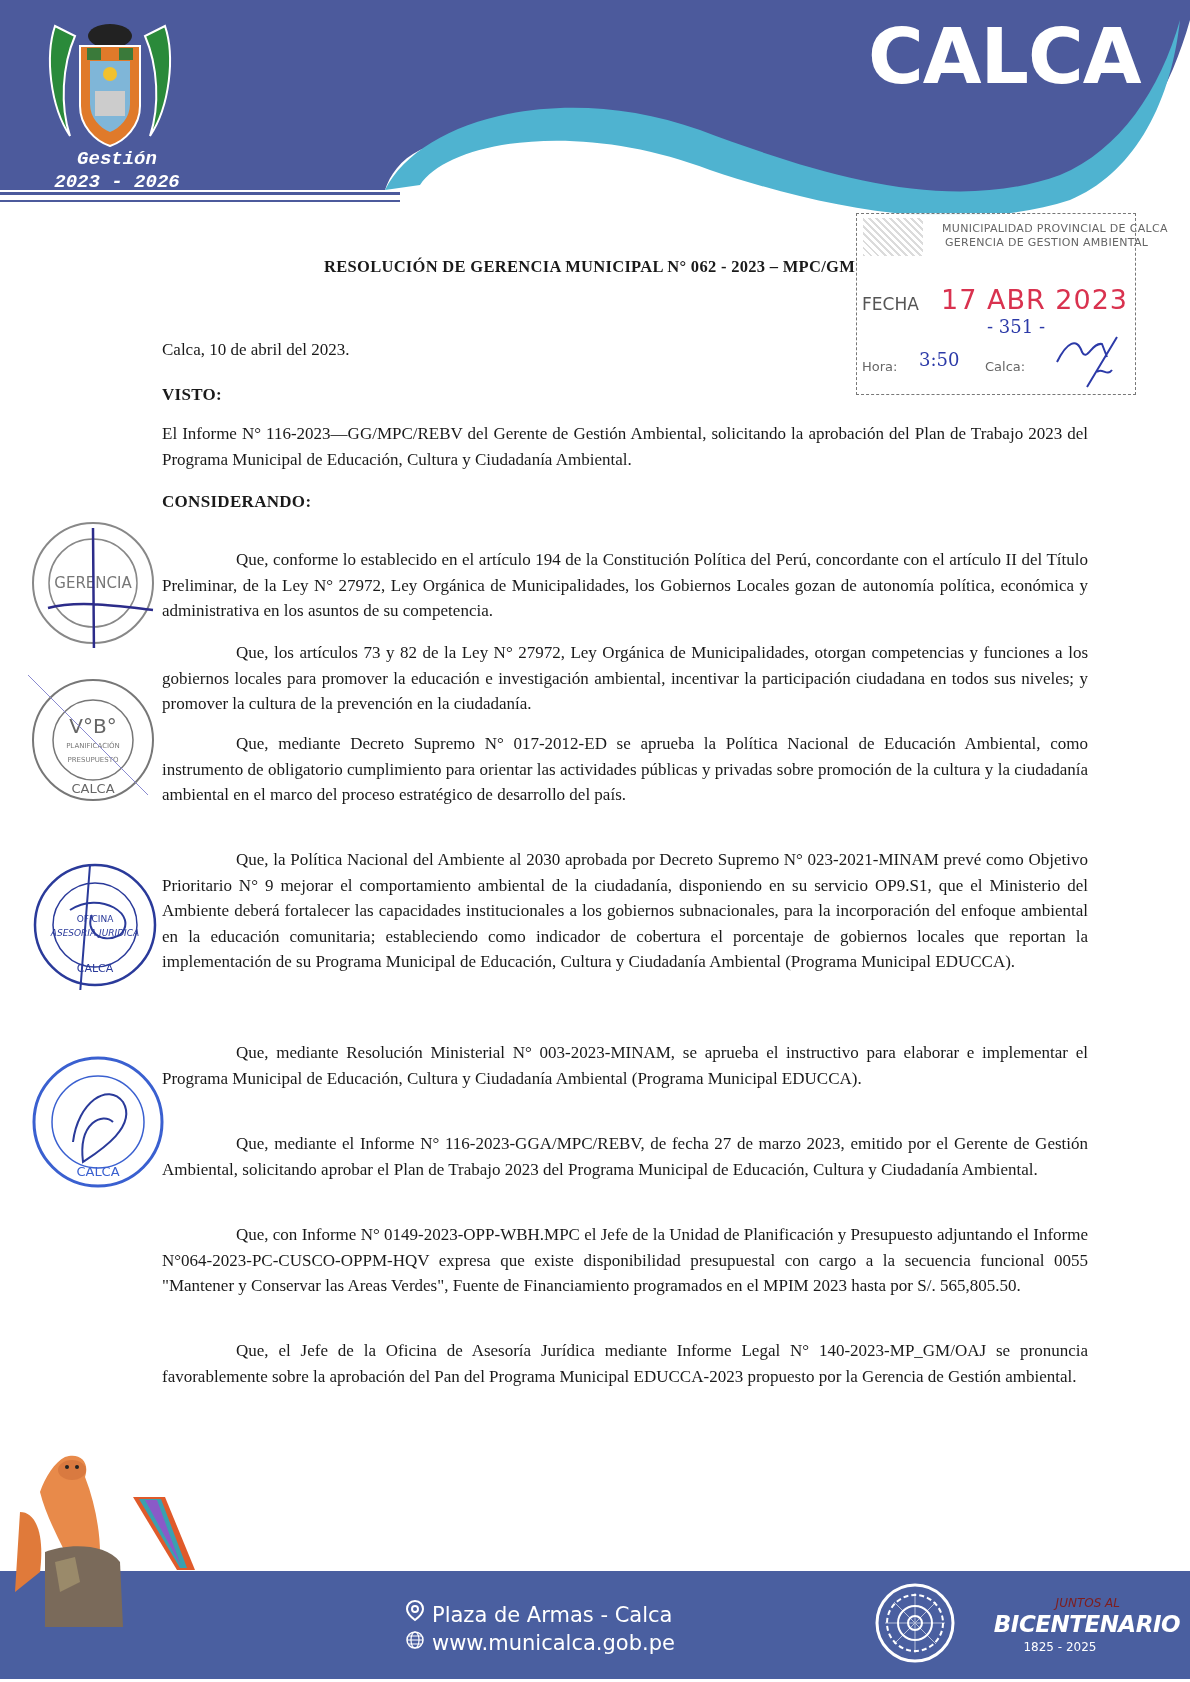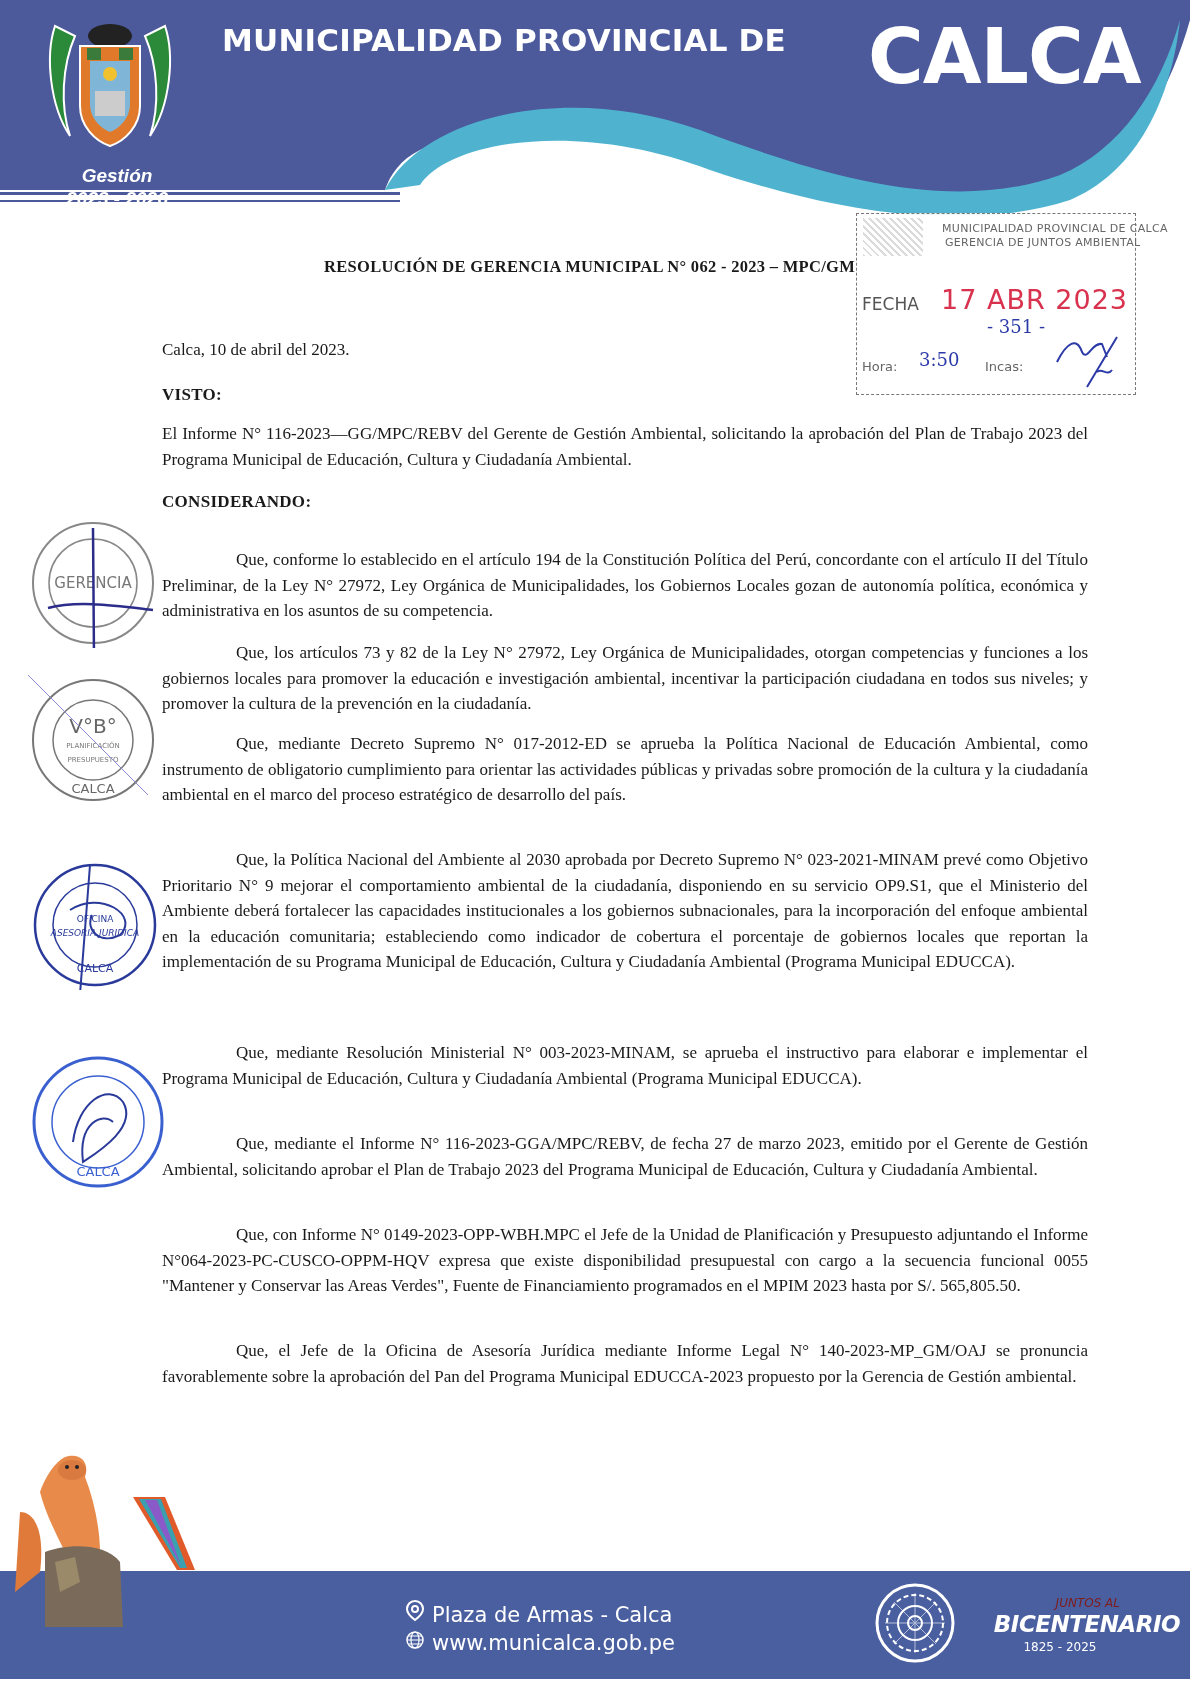--- a/index.html
+++ b/index.html
@@ -2,21 +2,21 @@
 <html><head>
 <meta charset="utf-8">
 <style>
   html, body { margin: 0; padding: 0; }
   body { width: 1190px; height: 1682px; position: relative; background: #ffffff; overflow: hidden; font-family: "Liberation Serif", serif; color: #1a1a1a; }
 
   
   .header { position: absolute; left: 0; top: 0; width: 1190px; height: 215px; }
   .header svg.bg { position: absolute; left: 0; top: 0; }
   .crest { position: absolute; left: 40px; top: 6px; width: 140px; height: 145px; }
-  .gestion { position: absolute; left: 52px; top: 148px; width: 130px; text-align: center; color: #fff; font-family: Liberation Sans, sans-serif; font-style: italic; font-weight: bold; font-size: 19px; line-height: 23px; margin-top: 16px; }
+  .gestion { position: absolute; left: 52px; top: 148px; width: 130px; text-align: center; color: #fff; font-family: Liberation Mono, monospace; font-style: italic; font-weight: bold; font-size: 19px; line-height: 23px; }
   .muni-title { position: absolute; left: 222px; top: 22px; color: #fff; font-family: "DejaVu Sans", sans-serif; font-weight: bold; font-size: 31px; letter-spacing: 0.2px; white-space: nowrap; }
   .muni-sub { position: absolute; left: 246px; top: 68px; color: #fff; font-family: "DejaVu Serif", serif; font-style: italic; font-size: 22px; letter-spacing: 0.5px; white-space: nowrap; }
   .calca-big { position: absolute; left: 868px; top: 12px; color: #fff; font-family: "DejaVu Sans", sans-serif; font-weight: bold; font-size: 76px; letter-spacing: -1px; white-space: nowrap; }
 
   
   .recv-stamp { position: absolute; left: 856px; top: 213px; width: 278px; height: 180px; border: 1.5px dashed #777; background: rgba(255,255,255,0.9); font-family: "DejaVu Sans", sans-serif; color: #666; }
   .recv-stamp .l1 { position: absolute; left: 85px; top: 8px; font-size: 11px; letter-spacing: 0.3px; white-space: nowrap; }
   .recv-stamp .l2 { position: absolute; left: 88px; top: 22px; font-size: 11px; letter-spacing: 0.3px; white-space: nowrap; }
   .recv-stamp .seal { position: absolute; left: 6px; top: 4px; width: 60px; height: 38px; background: repeating-linear-gradient(45deg, #ccc 0 2px, transparent 2px 5px); opacity: 0.7; }
   .recv-stamp .fech { position: absolute; left: 5px; top: 80px; font-size: 17px; color: #555; }
@@ -69,34 +69,33 @@
     <circle cx="70" cy="68" r="7" fill="#f2c12e"></circle>
     <rect x="55" y="85" width="30" height="25" fill="#ccc"></rect>
     <rect x="47" y="42" width="14" height="12" fill="#3a7a3a"></rect>
     <rect x="79" y="42" width="14" height="12" fill="#3a7a3a"></rect>
   </svg>
 
   <div class="gestion">
     <div>Gestión</div>
     <div>2023 - 2026</div>
   </div>
-  <div class="muni-title">MUNICIPALIDAD PROVINCIAL DE</div>
   <div class="calca-big">CALCA</div>
 </div>
 
 <div class="recv-stamp">
   <div class="seal"></div>
   <div class="l1">MUNICIPALIDAD PROVINCIAL DE CALCA</div>
-  <div class="l2">GERENCIA DE JUNTOS AMBIENTAL</div>
+  <div class="l2">GERENCIA DE GESTION AMBIENTAL</div>
   <div class="fech">FECHA</div>
   <div class="date">17 ABR 2023</div>
   <div class="num">- 351 -</div>
   <div class="hora">Hora:</div>
   <div class="hora-val">3:50</div>
-  <div class="firma">Incas:</div>
+  <div class="firma">Calca:</div>
   <svg class="sign" width="80" height="60" viewBox="0 0 80 60">
     <path d="M10 30 C20 10 30 5 35 20 C40 30 45 10 55 12 L60 25 M40 55 L70 5 M50 40 C55 35 60 45 65 38" fill="none" stroke="#2c3aa8" stroke-width="2"></path>
   </svg>
 </div>
 
 <div class="res-title">RESOLUCIÓN DE GERENCIA MUNICIPAL N° 062 - 2023 – MPC/GM</div>
 <div class="place-date">Calca, 10 de abril del 2023.</div>
 
 <div class="heading" style="top:385px">VISTO:</div>
 <div class="para" style="top:421px">El Informe N° 116-2023—GG/MPC/REBV del Gerente de Gestión Ambiental, solicitando la aprobación del Plan de Trabajo 2023 del Programa Municipal de Educación, Cultura y Ciudadanía Ambiental.</div>

